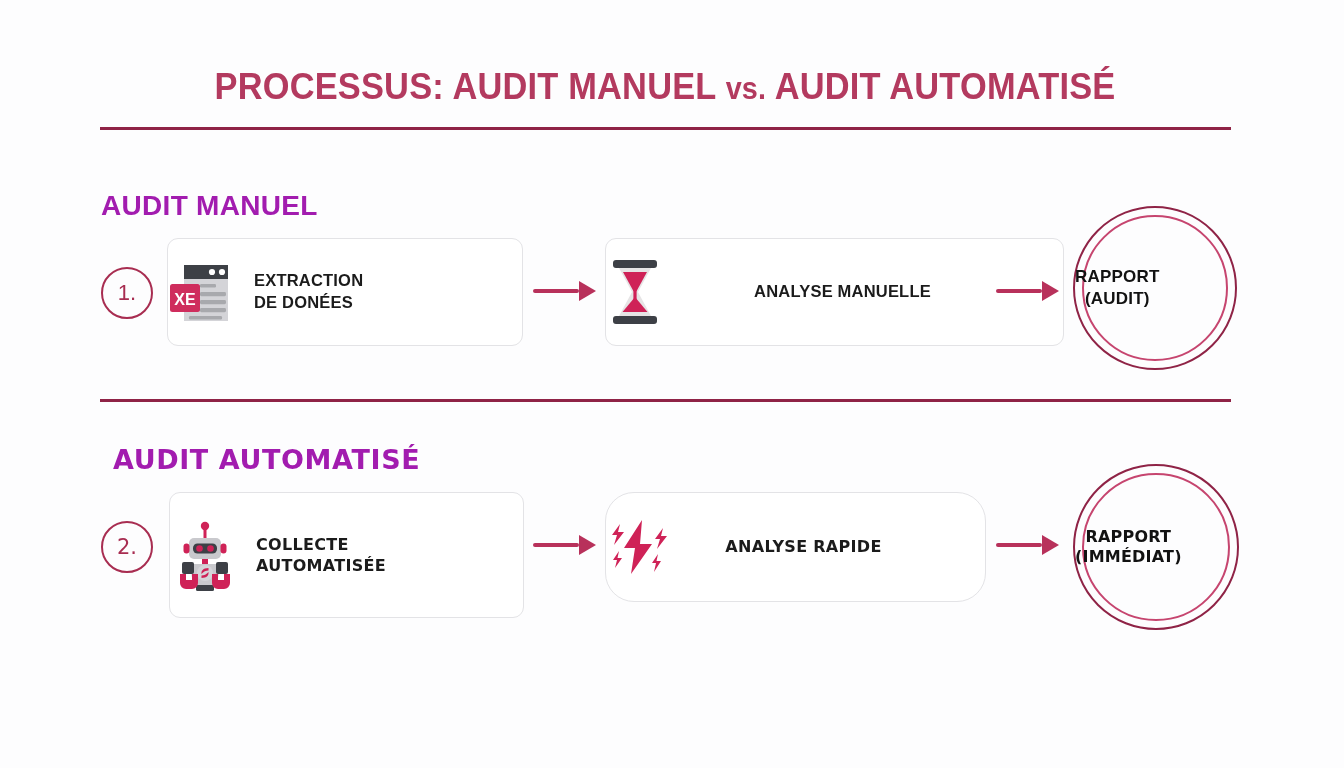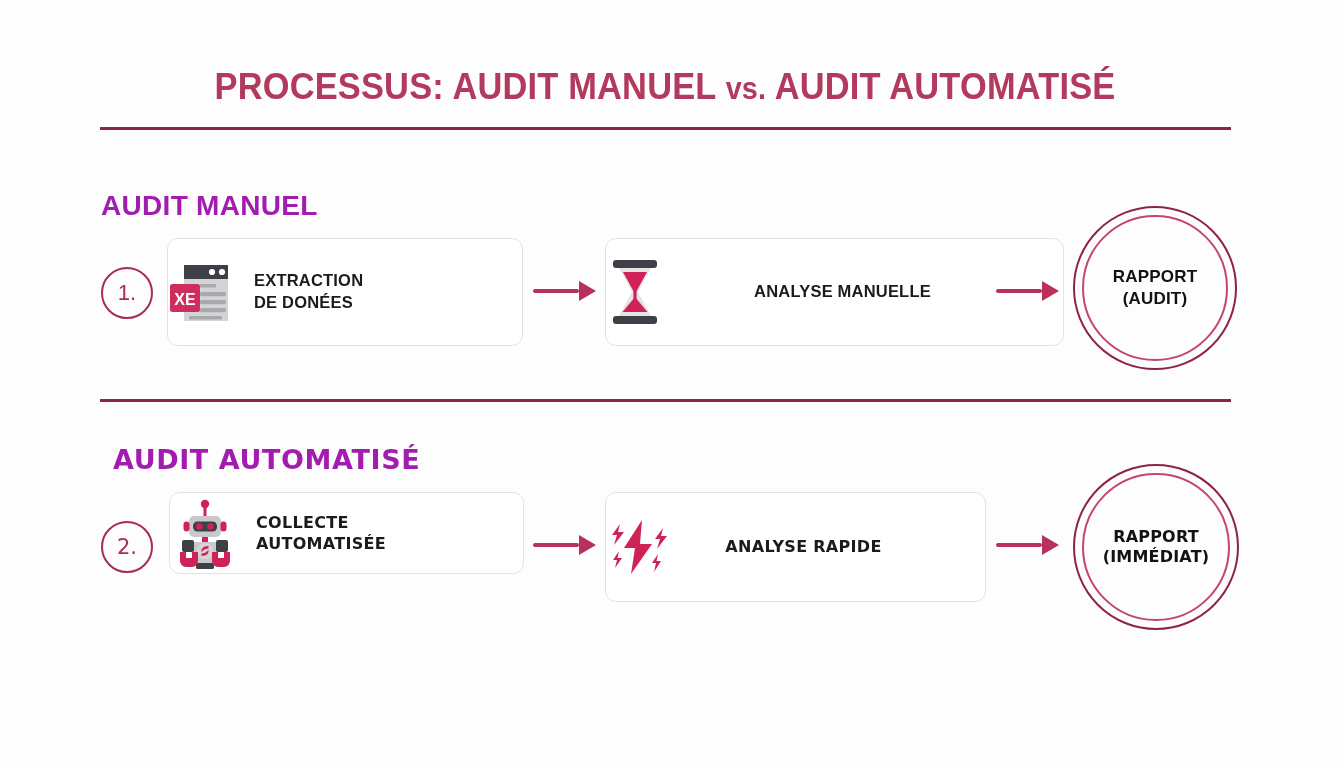--- a/index.html
+++ b/index.html
@@ -131,27 +131,28 @@
   .card.card-b {
     left: 605px;
     top: 28px;
     width: 459px;
     height: 108px;
   }
   .row2 .card.card-a {
     left: 169px;
     top: 28px;
     width: 355px;
-    height: 82px;
+    height: 126px;
   }
   .row2 .card.card-b {
     left: 605px;
     top: 28px;
     width: 381px;
     height: 110px;
+    border-radius: 29px;
   }
 
   .card-icon {
     width: 86px;
     min-width: 86px;
     height: 100%;
     display: flex;
     align-items: center;
     justify-content: flex-start;
   }
@@ -209,21 +210,21 @@
   .report-circle {
     position: absolute;
     left: 1073px;
     top: -4px;
     width: 160px;
     height: 160px;
     border: 2.4px solid #8f2346;
     border-radius: 50%;
     display: flex;
     align-items: center;
-    justify-content: center;
+    justify-content: flex-start;
   }
   .report-circle .inner-ring {
     position: absolute;
     left: 7px;
     top: 7px;
     right: 7px;
     bottom: 7px;
     border: 2.2px solid #c6456f;
     border-radius: 50%;
     pointer-events: none;

